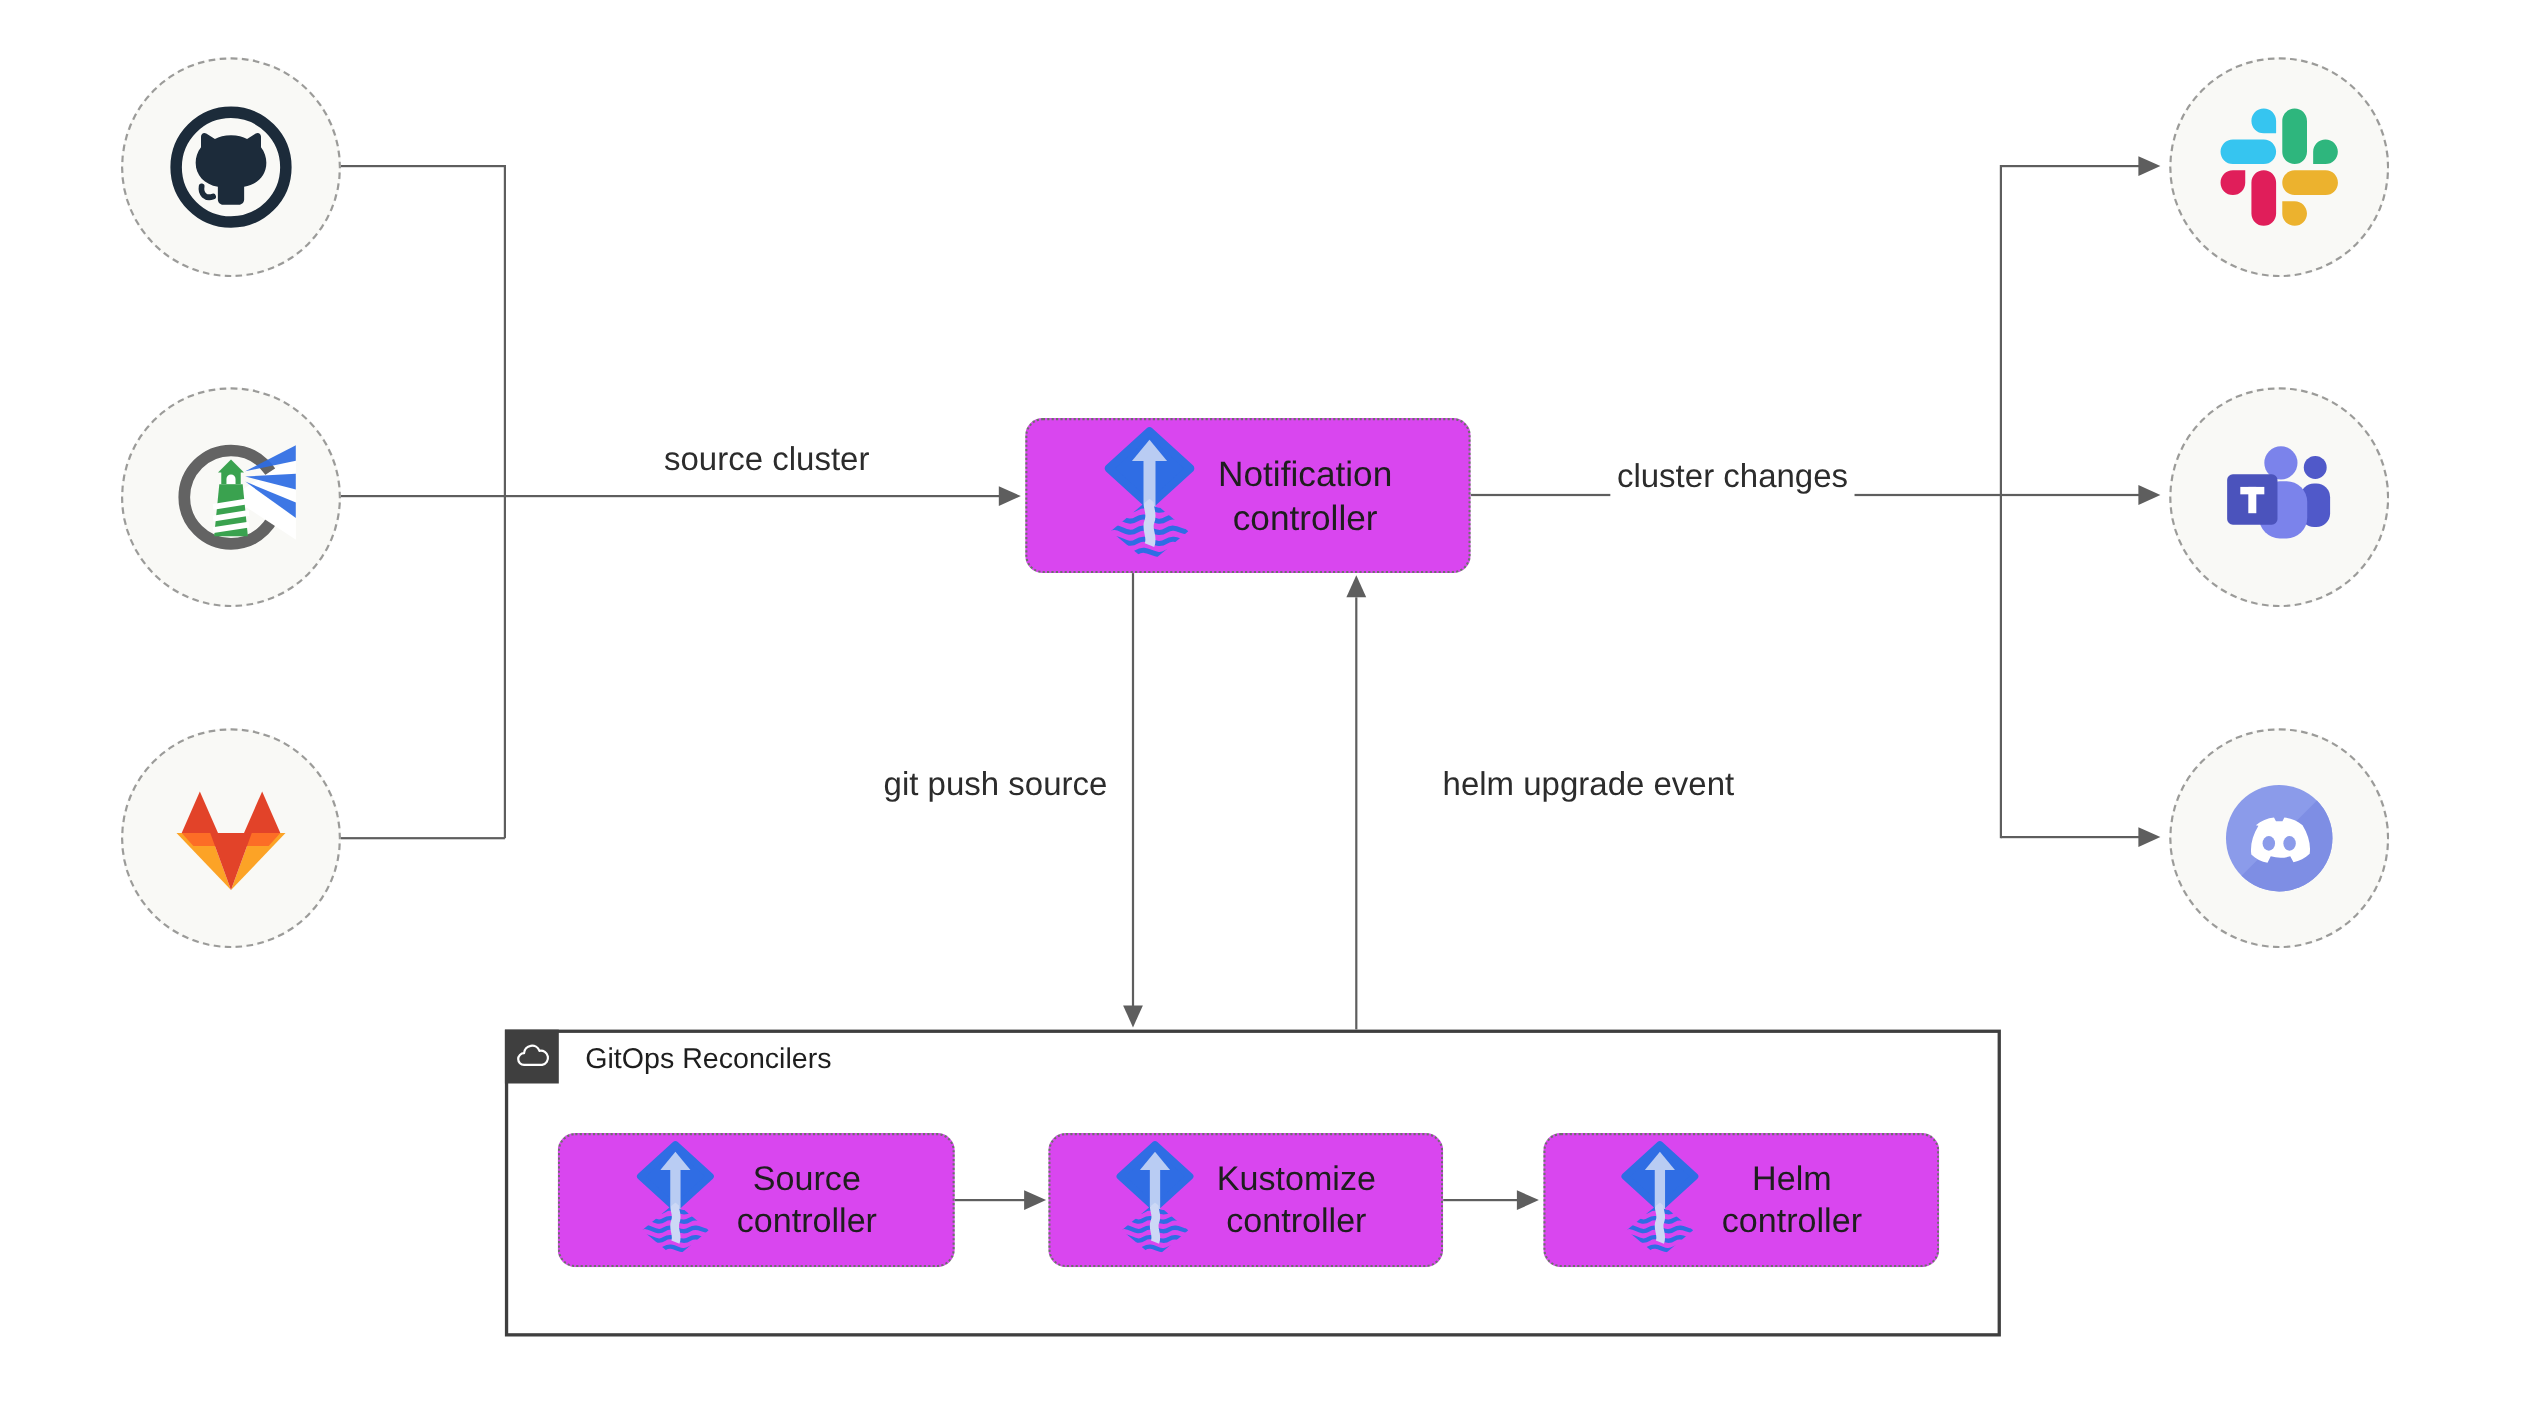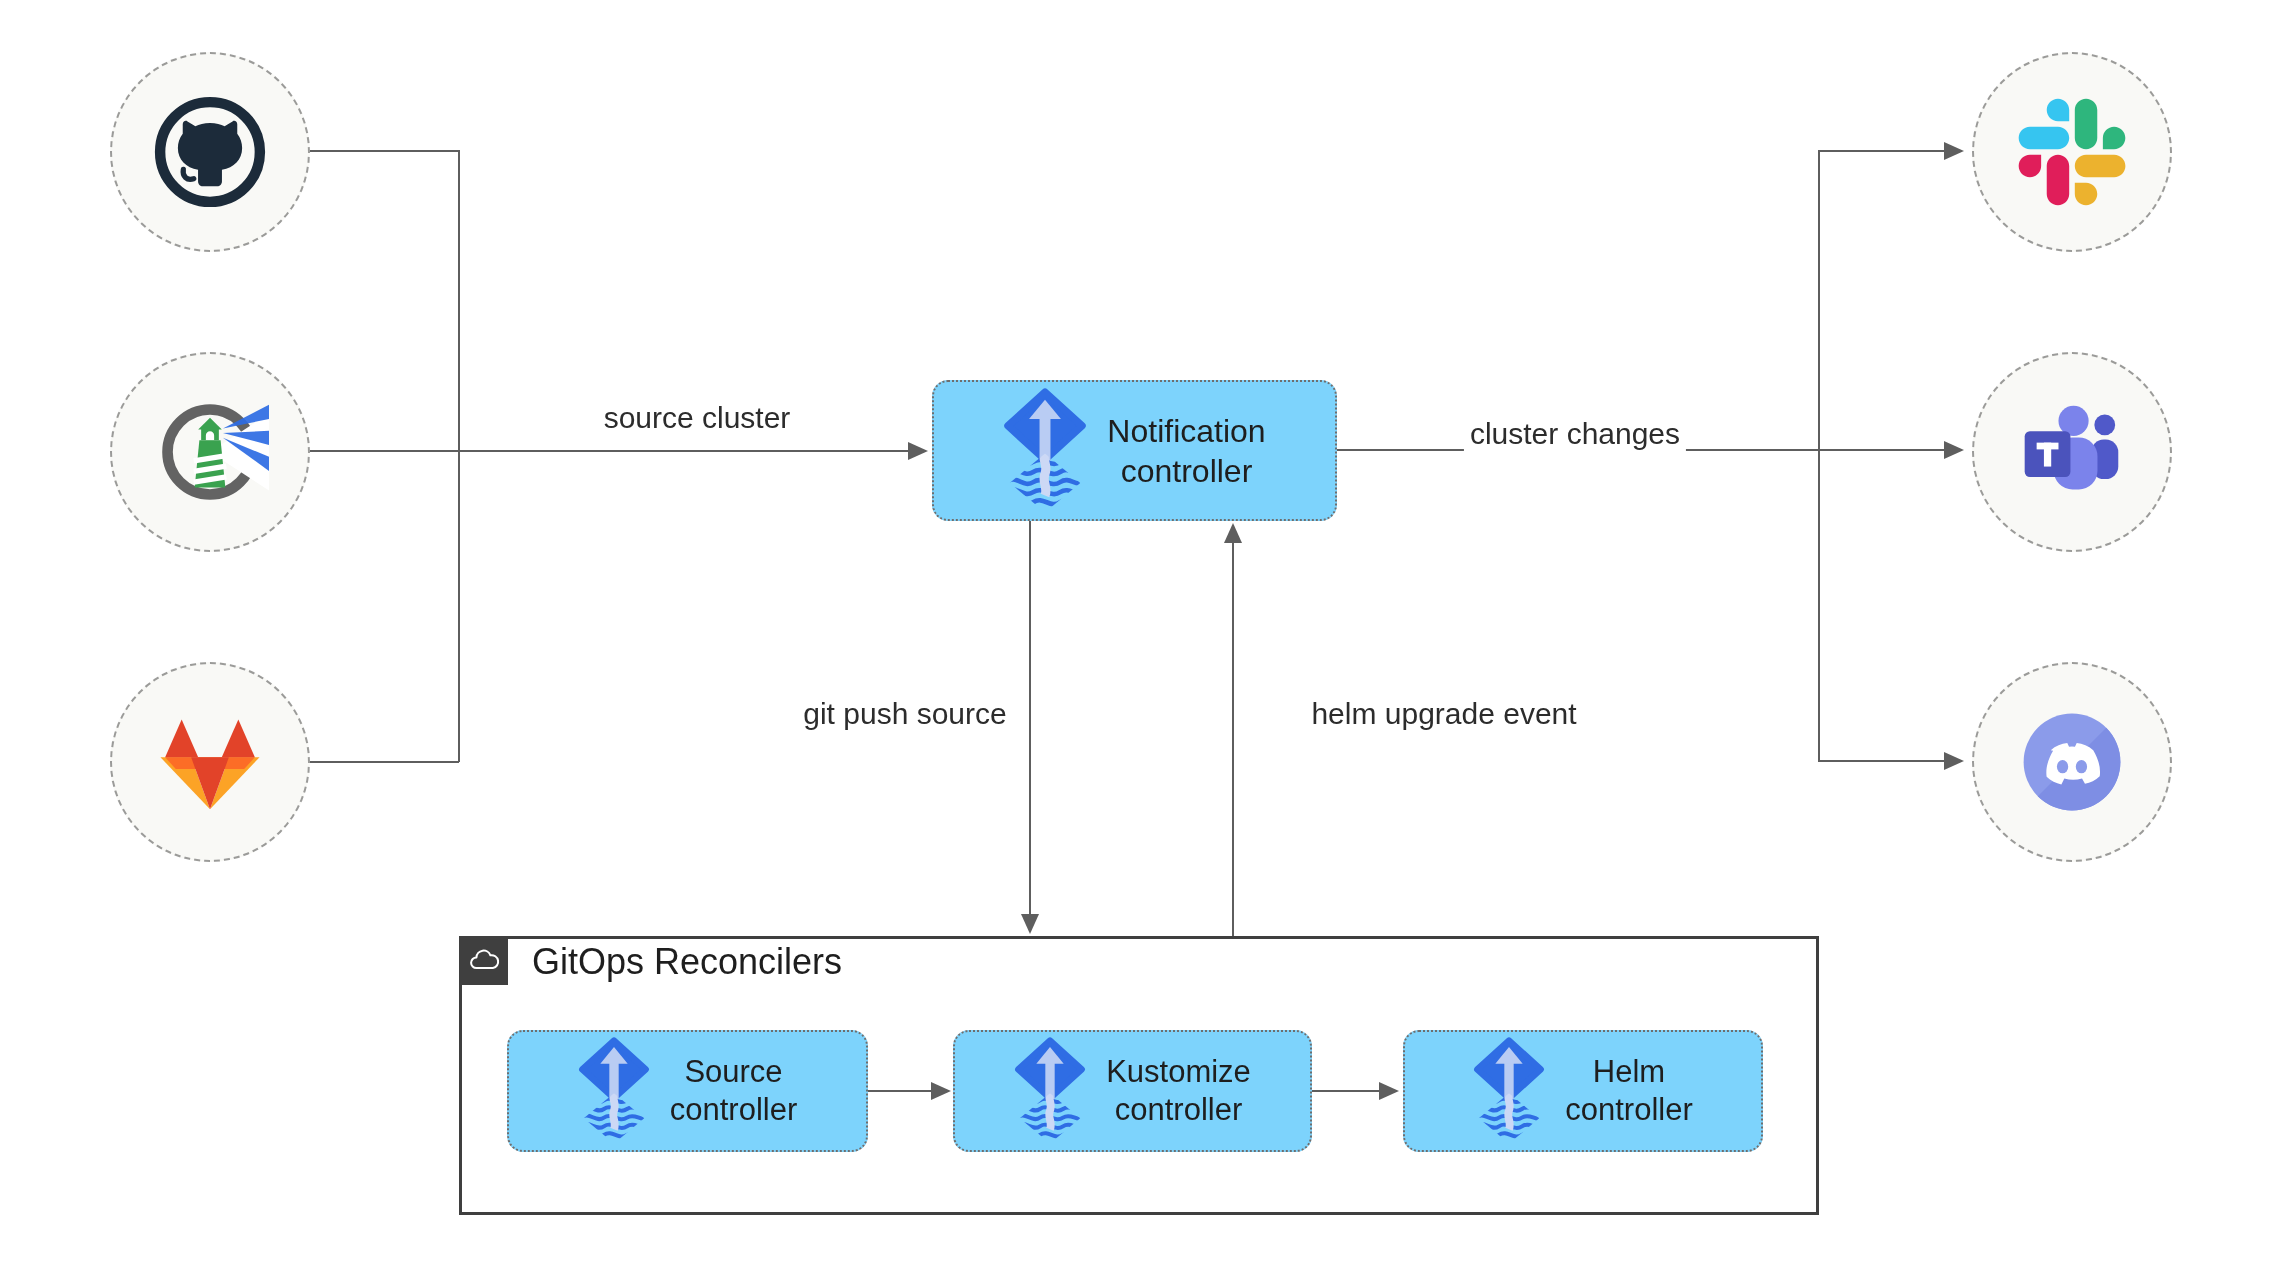--- a/index.html
+++ b/index.html
@@ -16,34 +16,34 @@
   
   .hline { position:absolute; height:2px; background:#5e5e5e; }
   .vline { position:absolute; width:2px;  background:#5e5e5e; }
   
   .ah { position:absolute; width:0; height:0; }
   .ah.r { border-top:9px solid transparent; border-bottom:9px solid transparent; border-left:20px solid #5e5e5e; }
   .ah.d { border-left:9px solid transparent; border-right:9px solid transparent; border-top:20px solid #5e5e5e; }
   .ah.u { border-left:9px solid transparent; border-right:9px solid transparent; border-bottom:20px solid #5e5e5e; }
   
   .ctrl {
-    position:absolute; background:#7dd3fc; border:2px dotted #6e6e6e; border-radius:16px;
+    position:absolute; background:#d946ef; border:2px dotted #6e6e6e; border-radius:16px;
     box-sizing:border-box; display:flex; align-items:center; justify-content:center; gap:20px;
   }
   .ctrl .txt { text-align:center; font-size:31px; line-height:38px; color:#1e1e1e; }
   .ctrl.big .txt { font-size:32px; line-height:40px; }
   
   .elabel {
     position:absolute; transform:translateX(-50%); background:#ffffff;
     font-size:30px; line-height:36px; color:#2c2c2c; padding:0 6px; white-space:nowrap;
   }
   
   .group-box { position:absolute; background:#ffffff; border:3px solid #3f3f3f; box-sizing:border-box; }
   .group-badge { position:absolute; background:#3f3f3f; display:flex; align-items:center; justify-content:center; }
-  .group-label { position:absolute; font-size:36px; line-height:32px; color:#1e1e1e; white-space:nowrap; }
+  .group-label { position:absolute; font-size:26px; line-height:32px; color:#1e1e1e; white-space:nowrap; }
   svg { display:block; }
   .defs-holder { position:absolute; width:0; height:0; overflow:hidden; }
 </style>
 </head>
 <body>
 
 <div class="canvas">
 
   <svg class="defs-holder" aria-hidden="true">
     <defs>

